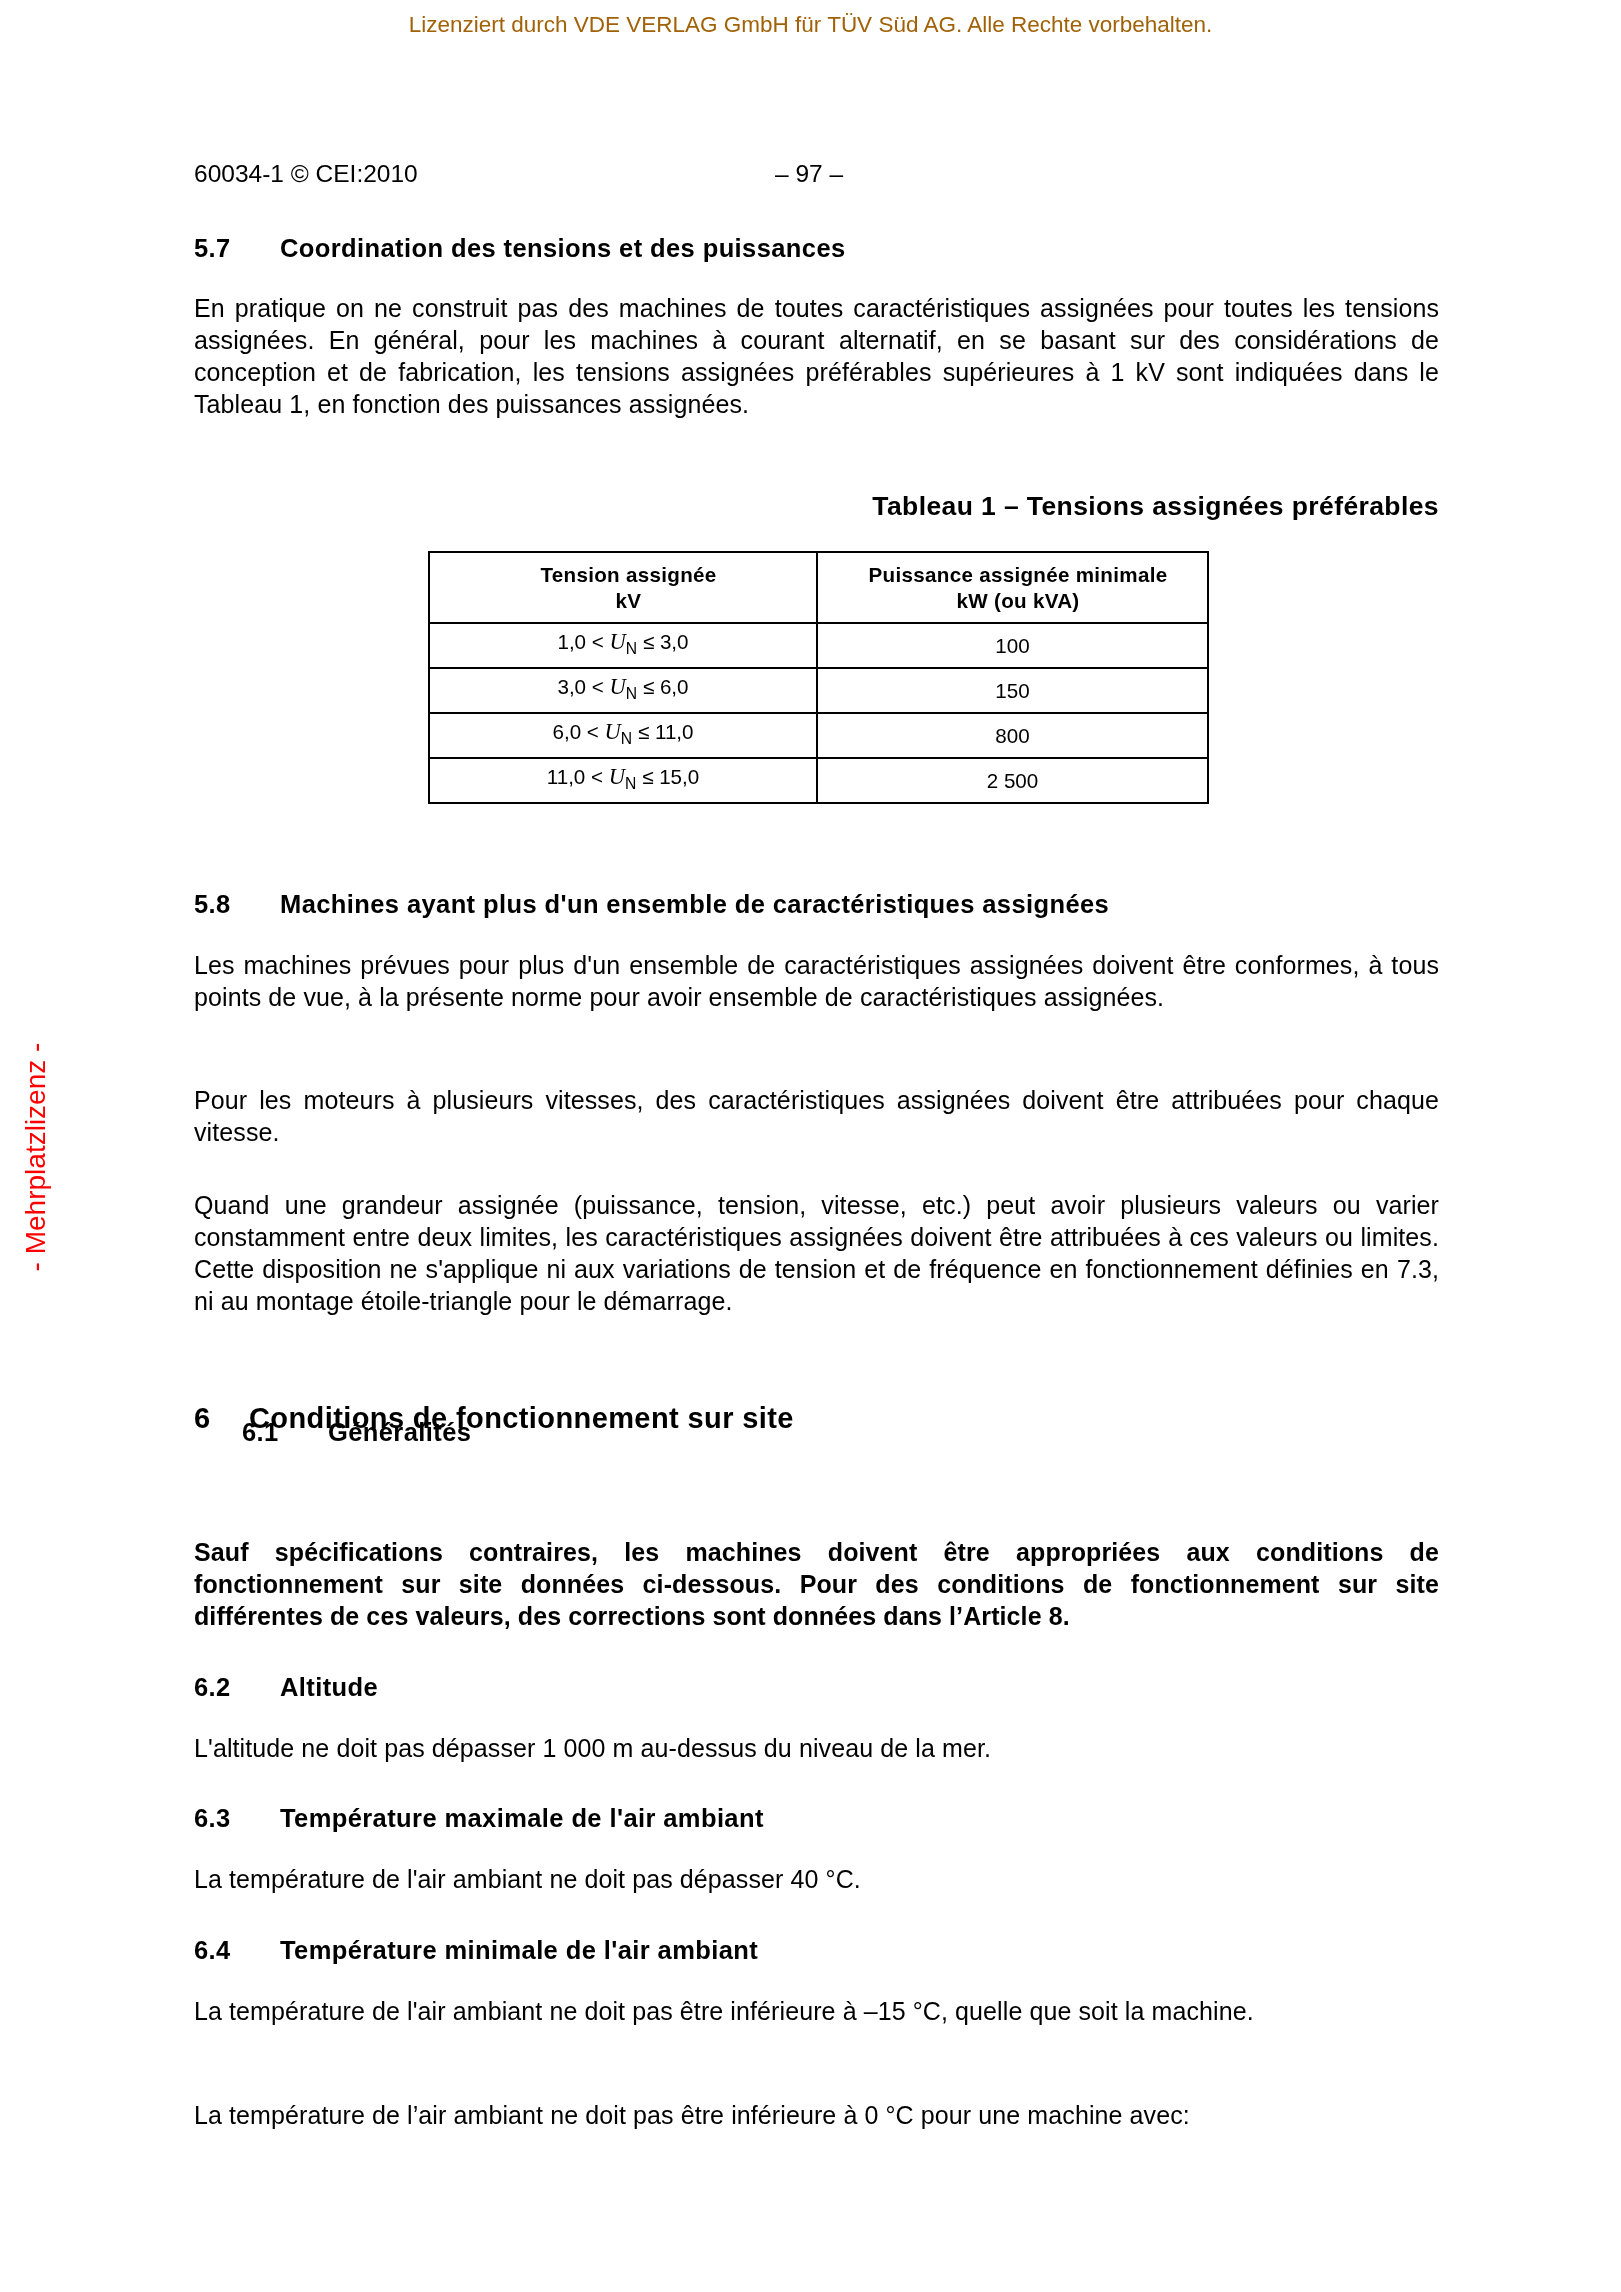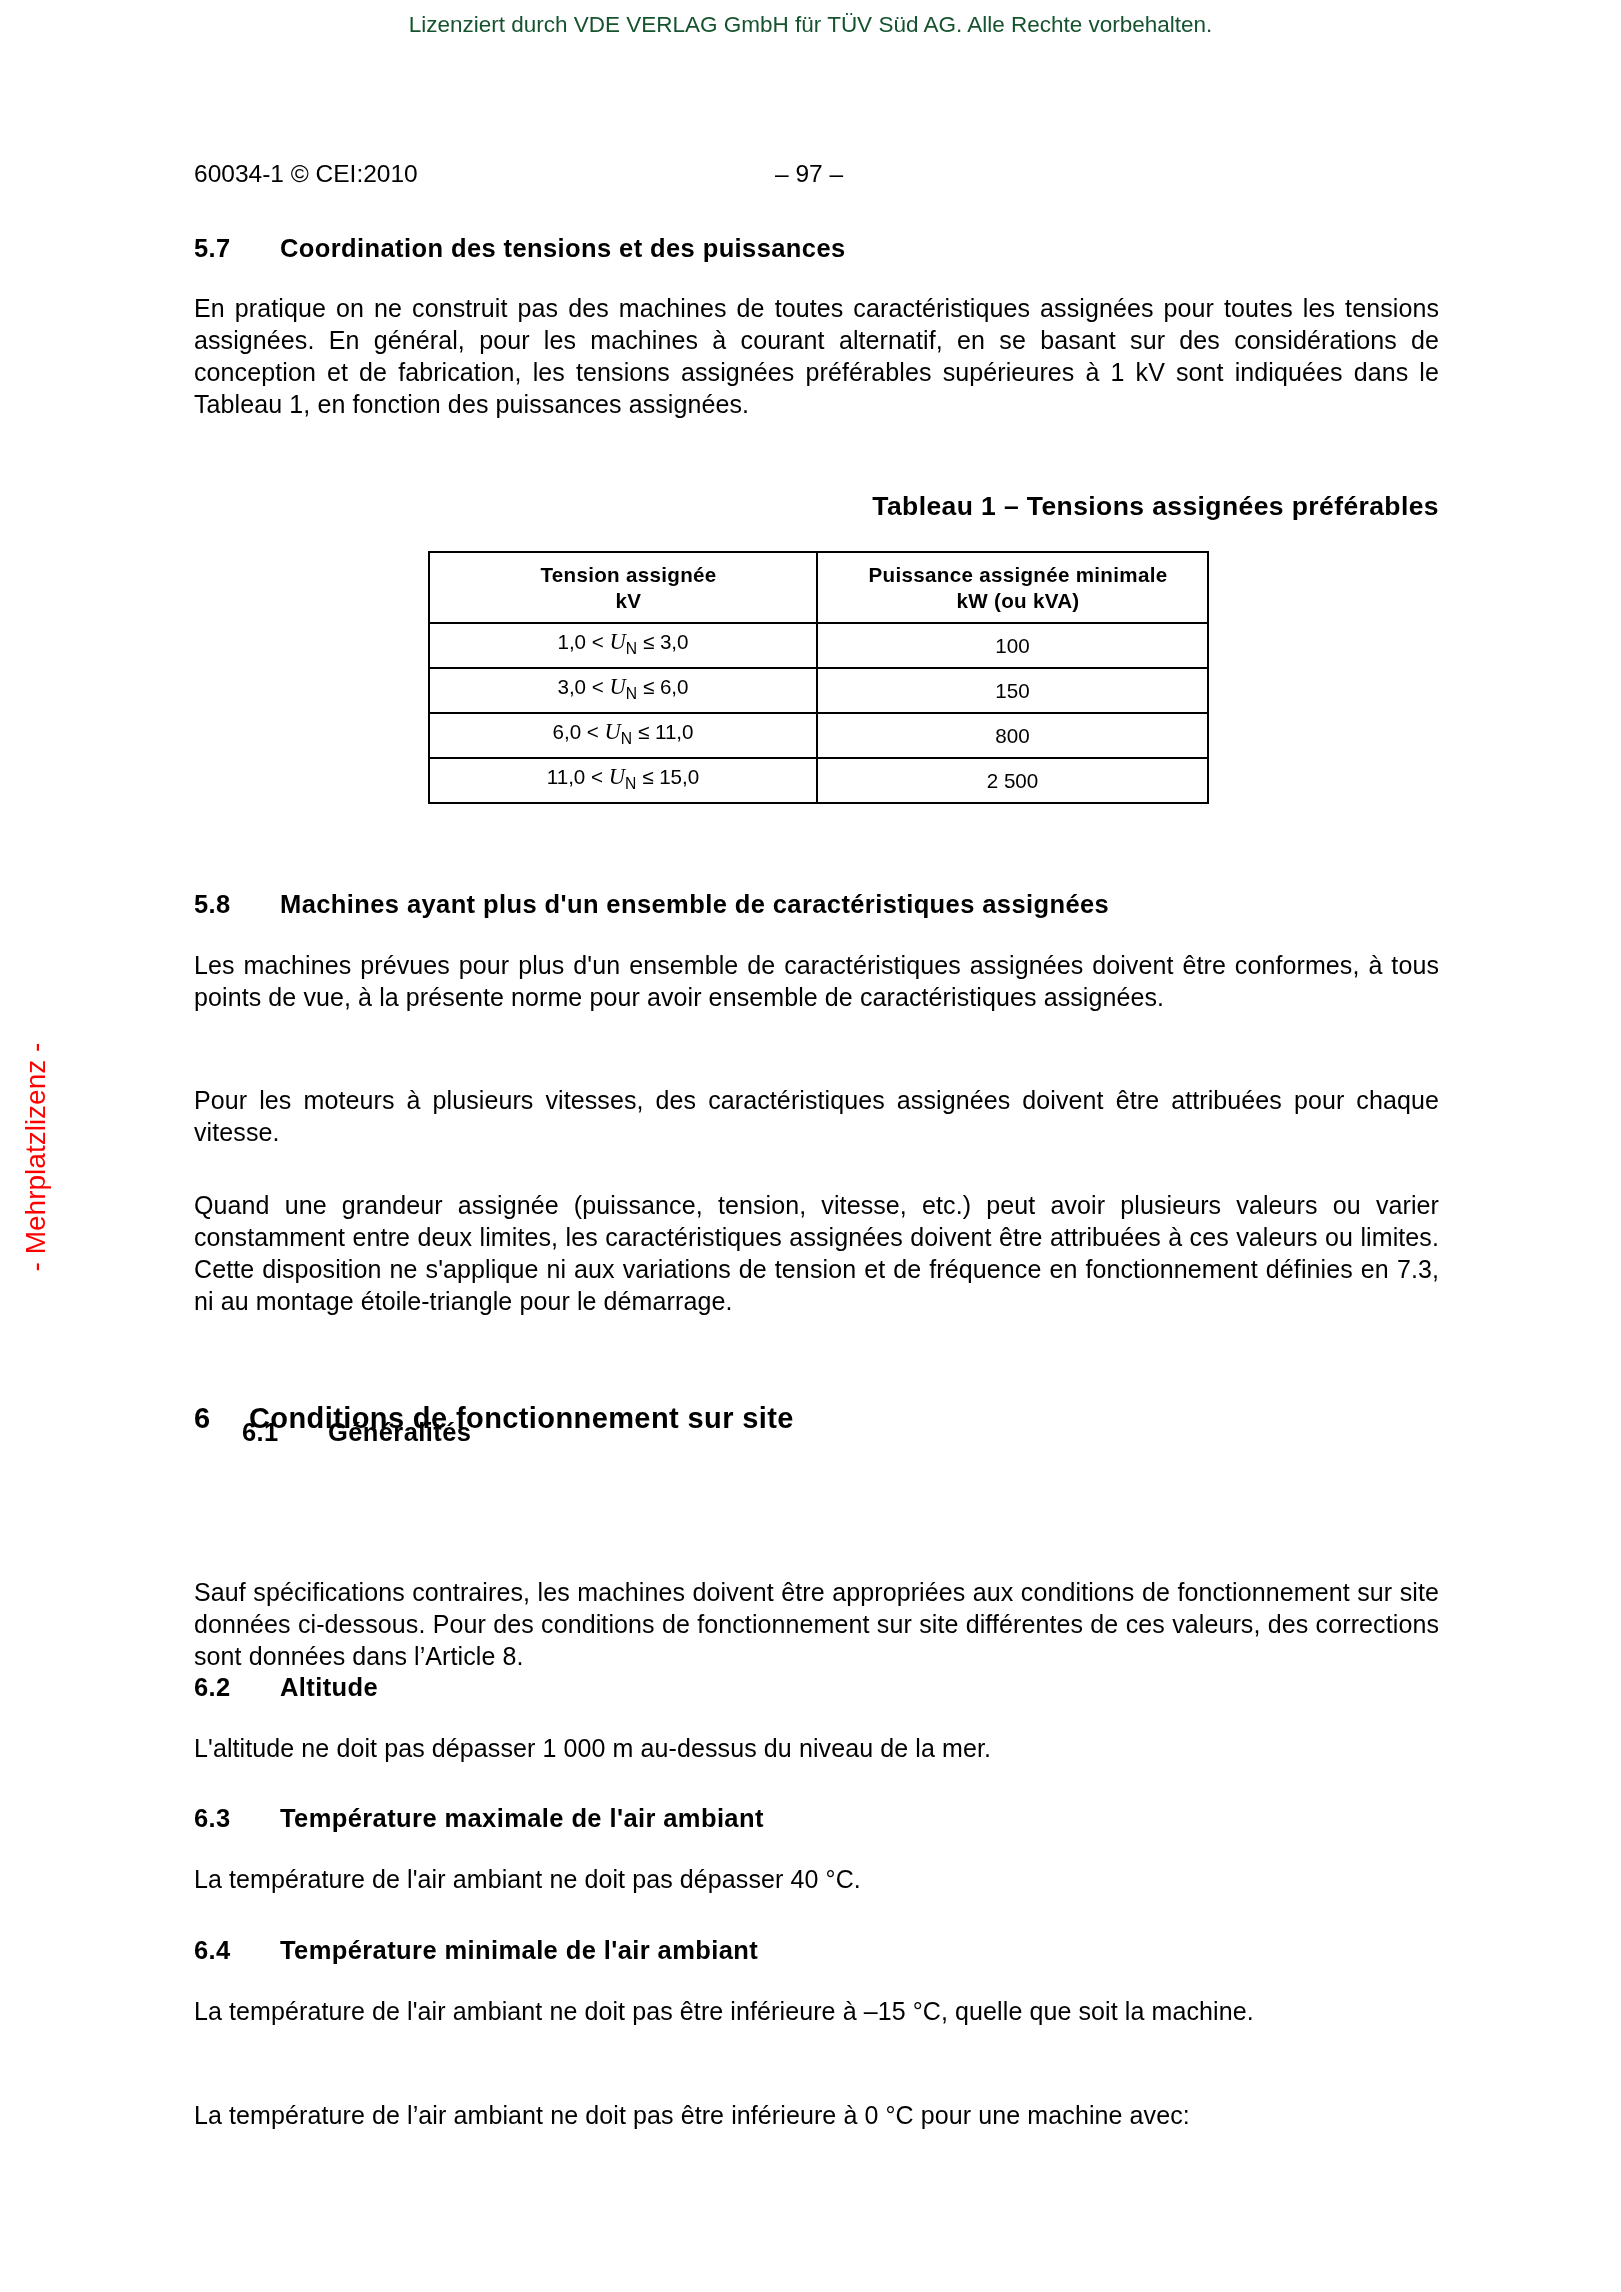--- a/index.html
+++ b/index.html
@@ -3,21 +3,21 @@
   <meta charset="utf-8">
   <style>
     html, body { margin: 0; padding: 0; background: #ffffff; }
     body {
       width: 1621px; height: 2293px; position: relative; overflow: hidden;
       font-family: "Liberation Sans", sans-serif; color: #000;
     }
     .abs { position: absolute; }
     .license {
       left: 0; width: 1621px; top: 9.8px; text-align: center;
-      color: #14532d; font-size: 22.5px; line-height: 29px;
+      color: #a16207; font-size: 22.5px; line-height: 29px;
     }
     .side-watermark {
       left: 7.8px; top: 1157px; width: 314px; height: 39px;
       transform-origin: 0 0;
       transform: rotate(-90deg) translate(-157px, 9.8px);
       color: #ff0000; font-size: 28px; line-height: 35px; white-space: nowrap;
       text-align: center;
     }
     .running-header { top: 157px; left: 194px; width: 1245px; font-size: 24.5px; line-height: 33px; }
     .running-header .std { position: absolute; left: 0; top: 0; white-space: nowrap; }
@@ -120,21 +120,21 @@
   <div class="para" style="top:1084px;">Pour les moteurs à plusieurs vitesses, des caractéristiques assignées doivent être attribuées pour chaque vitesse.</div>
   <div class="para" style="top:1189px;">Quand une grandeur assignée (puissance, tension, vitesse, etc.) peut avoir plusieurs valeurs ou varier constamment entre deux limites, les caractéristiques assignées doivent être attribuées à ces valeurs ou limites. Cette disposition ne s'applique ni aux variations de tension et de fréquence en fonctionnement définies en 7.3, ni au montage étoile-triangle pour le démarrage.</div>
 
   <div class="h1" style="top:1400px;">
     <span class="num">6</span><span>Conditions de fonctionnement sur site</span>
   </div>
 
   <div class="h2" style="top:1416px;margin-left:48px;">
     <span class="num">6.1</span><span>Généralités</span>
   </div>
-  <div class="para" style="top:1576px;">Sauf spécifications contraires, les machines doivent être appropriées aux conditions de fonctionnement sur site données ci-dessous. Pour des conditions de fonctionnement sur site différentes de ces valeurs, des corrections sont données dans l’Article 8.</div>
+  <div class="para" style="top:1536px;font-weight:bold;">Sauf spécifications contraires, les machines doivent être appropriées aux conditions de fonctionnement sur site données ci-dessous. Pour des conditions de fonctionnement sur site différentes de ces valeurs, des corrections sont données dans l’Article 8.</div>
 
   <div class="h2" style="top:1671px;">
     <span class="num">6.2</span><span>Altitude</span>
   </div>
   <div class="para" style="top:1732px;">L'altitude ne doit pas dépasser 1 000 m au-dessus du niveau de la mer.</div>
 
   <div class="h2" style="top:1802px;">
     <span class="num">6.3</span><span>Température maximale de l'air ambiant</span>
   </div>
   <div class="para" style="top:1863px;">La température de l'air ambiant ne doit pas dépasser 40 °C.</div>

